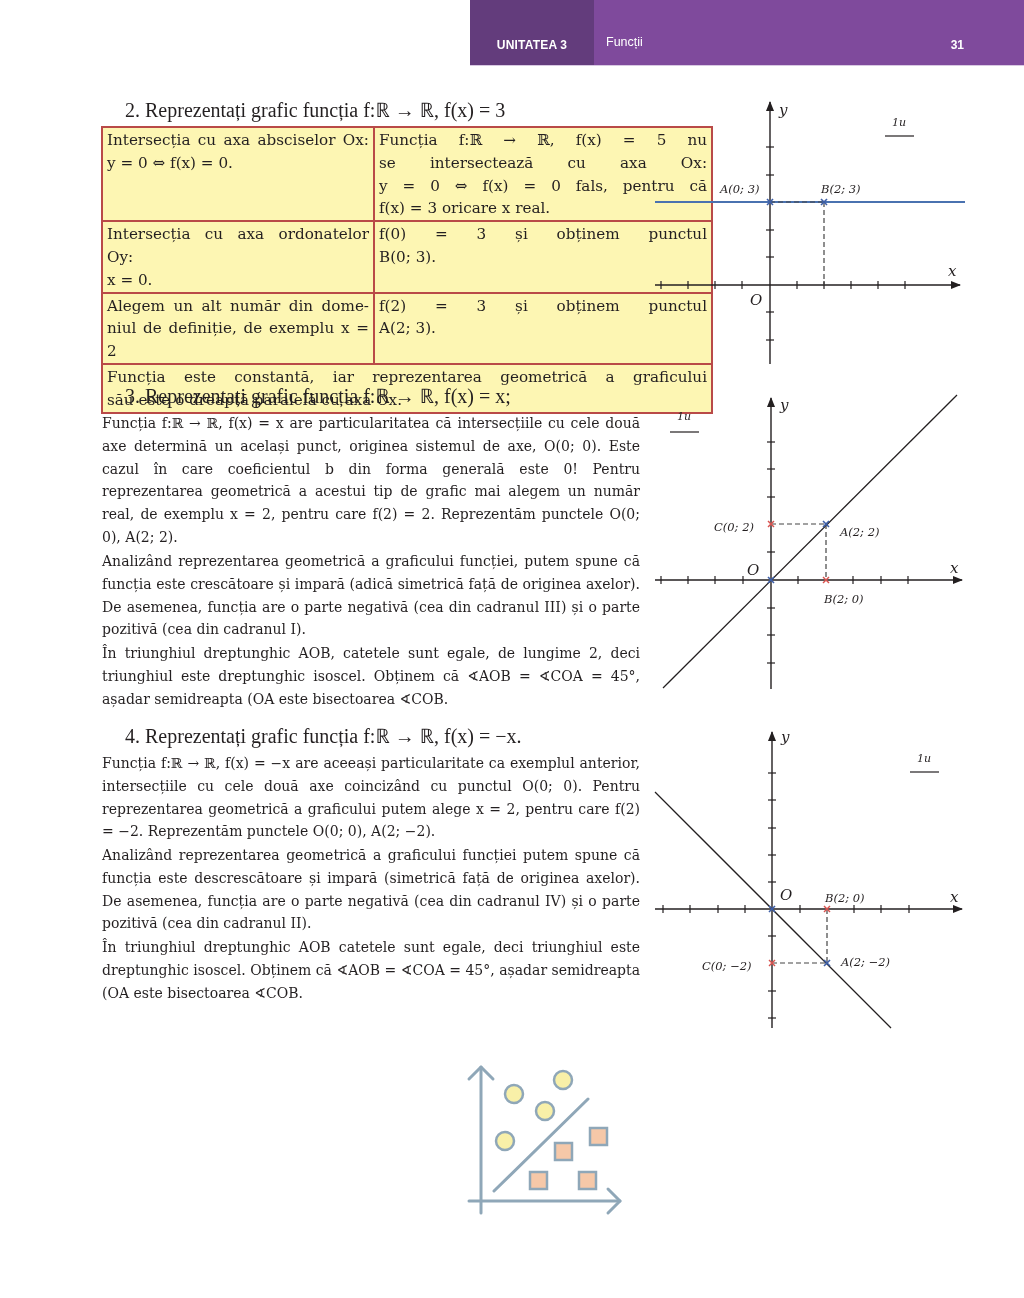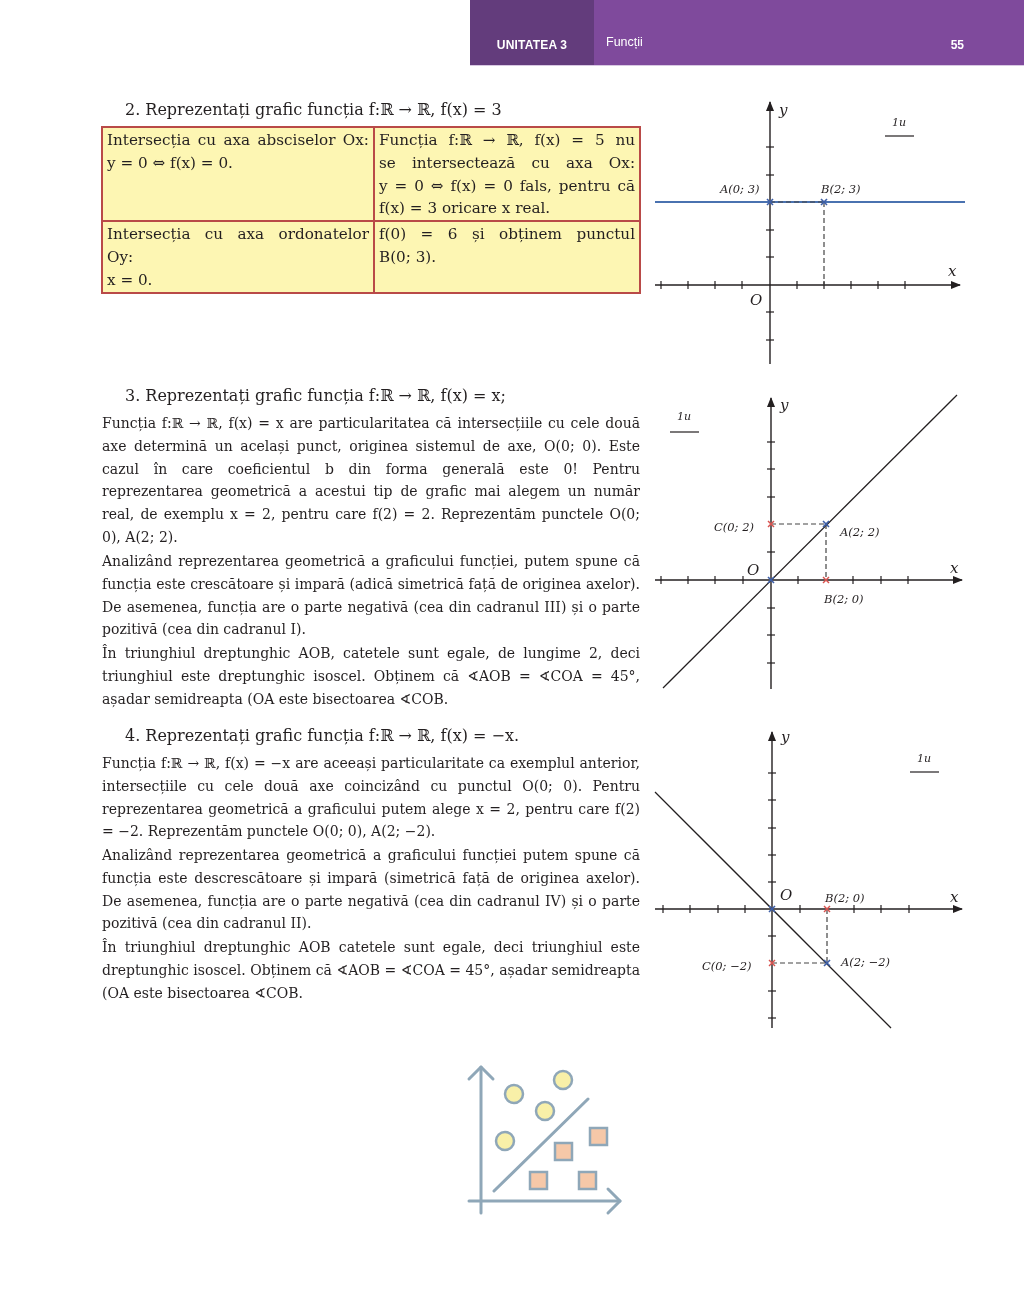--- a/index.html
+++ b/index.html
@@ -22,41 +22,41 @@
     color: #fff; font-family: "Liberation Sans", sans-serif; font-size: 12.5px;
     height: 77px; display: flex; align-items: center; padding-top: 31px; box-sizing: border-box;
     padding-left: 12px; flex: 1;
   }
   .header-page {
     color: #fff; font-family: "Liberation Sans", sans-serif; font-weight: bold; font-size: 12px;
     height: 65px; display: flex; align-items: center; padding-top: 24px; box-sizing: border-box;
     padding-right: 60px;
   }
   .text { position: absolute; left: 102px; width: 538px; font-size: 14px; line-height: 22.8px; }
-  .heading { position: absolute; font-size: 16px; line-height: 22px; }
+  .heading { position: absolute; font-size: 20px; line-height: 22px; font-family: Liberation Serif, serif; }
   .just { text-align: justify; }
   .just-line { text-align: justify; text-align-last: justify; display: block; }
   table.info {
-    position: absolute; left: 101px; top: 126px; width: 540px;
+    position: absolute; left: 101px; top: 126px; width: 612px;
     border-collapse: collapse; background: #fdf6b3; font-size: 15.2px; line-height: 22.8px;
   }
   table.info td {
     border: 2px solid #b94a48; padding: 1px 4px 0 4px; vertical-align: top; text-align: justify;
   }
   table.info td.c1 { width: 262px; }
   .graph { position: absolute; left: 650px; }
   .illustration { position: absolute; left: 460px; top: 1055px; width: 170px; height: 170px; }
 </style>
 </head>
 <body>
 
 <div class="header-bar">
   <div class="header-unit">UNITATEA 3</div>
   <div class="header-chapter">Funcții</div>
-  <div class="header-page">55</div>
+  <div class="header-page">31</div>
 </div>
 
 <div class="heading" style="left:125px; top:99px;">2. Reprezentați grafic funcția f:ℝ → ℝ, f(x) = 3</div>
 
 <table class="info">
   <tbody>
       <tr>
     <td class="c1">
       <span class="just-line">Intersecția cu axa absciselor Ox:</span>
       <span>y = 0 ⇔ f(x) = 0.</span>
@@ -67,22 +67,38 @@
       <span class="just-line">y = 0 ⇔ f(x) = 0 fals, pentru că</span>
       <span>f(x) = 3 oricare x real.</span>
     </td>
   </tr>
   <tr>
     <td class="c1">
       <span class="just-line">Intersecția cu axa ordonatelor Oy:</span>
       <span>x = 0.</span>
     </td>
     <td>
-      <span class="just-line">f(0) = 6 și obținem punctul</span>
+      <span class="just-line">f(0) = 3 și obținem punctul</span>
       <span>B(0; 3).</span>
+    </td>
+  </tr>
+  <tr>
+    <td class="c1">
+      <span class="just-line">Alegem un alt număr din dome-</span>
+      <span>niul de definiție, de exemplu x = 2</span>
+    </td>
+    <td>
+      <span class="just-line">f(2) = 3 și obținem punctul</span>
+      <span>A(2; 3).</span>
+    </td>
+  </tr>
+  <tr>
+    <td colspan="2">
+      <span class="just-line">Funcția este constantă, iar reprezentarea geometrică a graficului</span>
+      <span>său este o dreaptă paralelă cu axa Ox.</span>
     </td>
   </tr>
 </tbody>
   </table>
 
 <svg class="graph" style="top:95px;" width="320" height="275" viewBox="650 95 320 275">
   <defs>
     <marker id="arr" markerWidth="10" markerHeight="8" refX="9" refY="4" orient="auto" markerUnits="userSpaceOnUse">
       <path d="M0,0 L10,4 L0,8 Z" fill="#231f20"></path>
     </marker>

